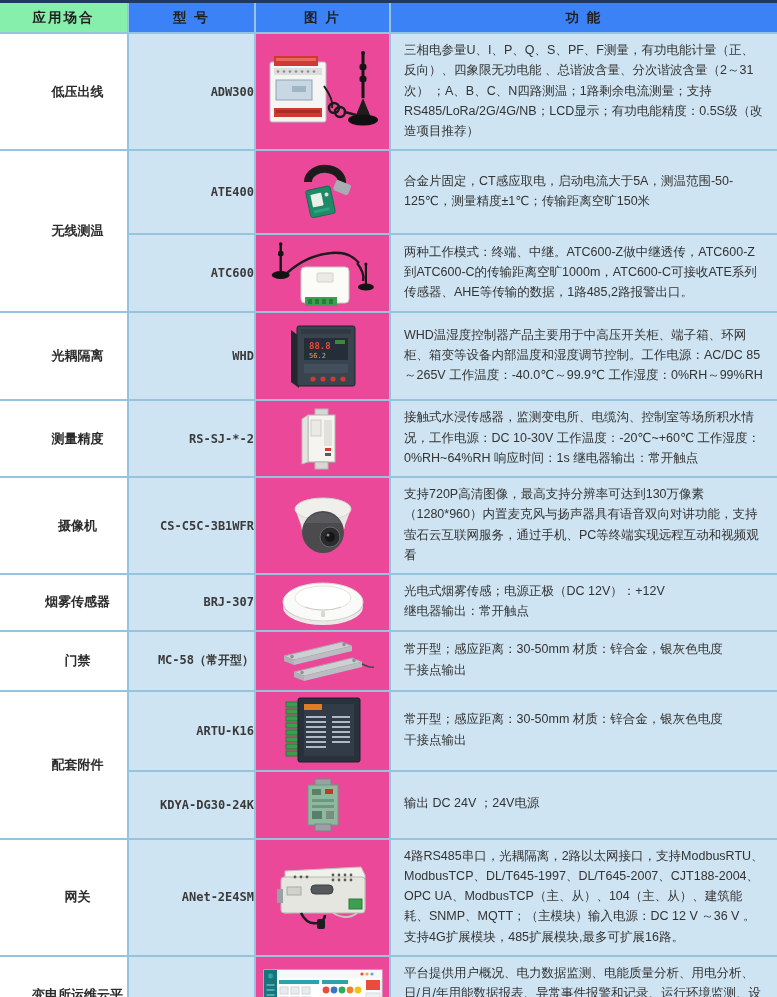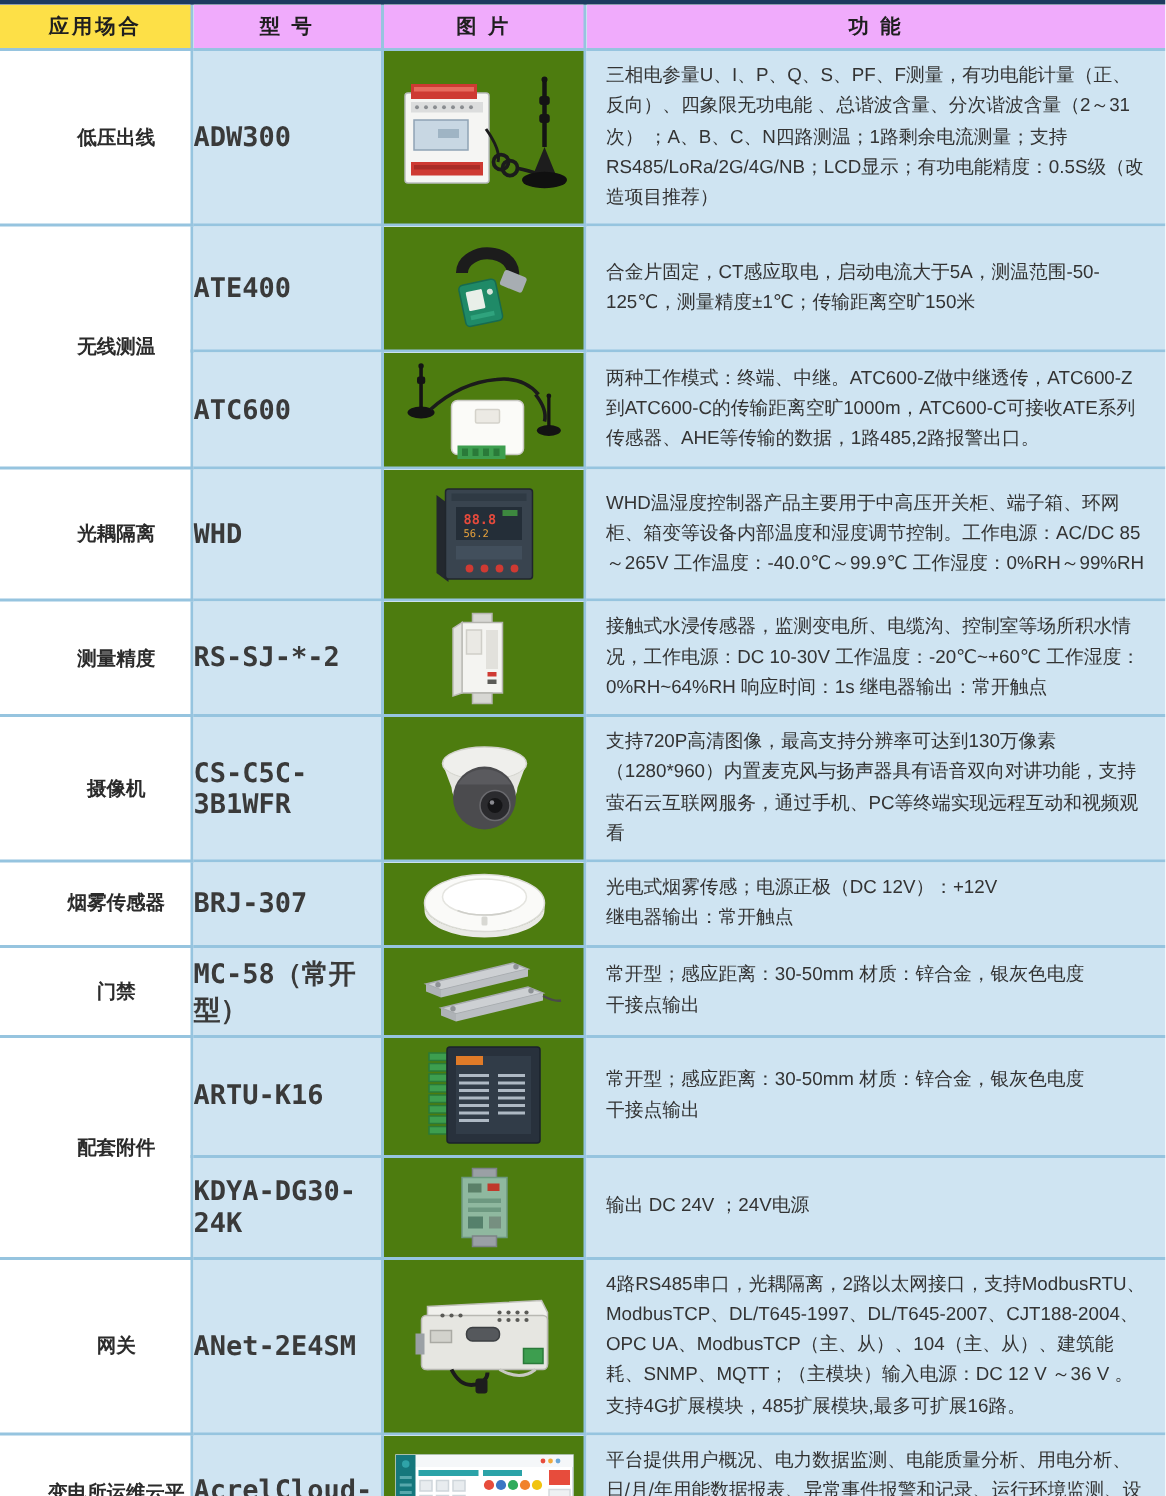--- a/index.html
+++ b/index.html
@@ -18,41 +18,41 @@
     overflow:hidden;
   }
   .tbl td:first-child,.tbl th:first-child{border-left:none;}
   .tbl td:last-child,.tbl th:last-child{border-right:none;}
   .tbl th{
     height:29px;
     font-size:13.5px;
     font-weight:700;
     color:#1f1f1f;
     letter-spacing:2px;
-    background:#f0abfc;
-  }
-  th.c-app{background:#fde047;}
+    background:#3b82f6;
+  }
+  th.c-app{background:#86efac;}
   td.c-app{
     background:#ffffff;
     text-align:center;
     font-size:13px;
     font-weight:600;
     color:#2b2b2b;
     padding-left:28px;
   }
   td.c-model{
     background:#cfe4f2;
-    text-align:left;
+    text-align:right;
     font-family:"DejaVu Sans Mono","Liberation Mono",monospace;
-    font-size:18px;
+    font-size:12px;
     font-weight:600;
     color:#3a3a3a;
     margin-top:48px;
   }
-  td.c-img{background:#4d7c0f;text-align:left;}
+  td.c-img{background:#ec4899;text-align:left;}
   td.c-func{
     background:#cfe4f2;
     font-size:12.5px;
     font-weight:500;
     color:#333333;
     line-height:1.62;
     padding:6px 12px 8px 13px;
     white-space:pre-line;
     text-align:left;
   }

